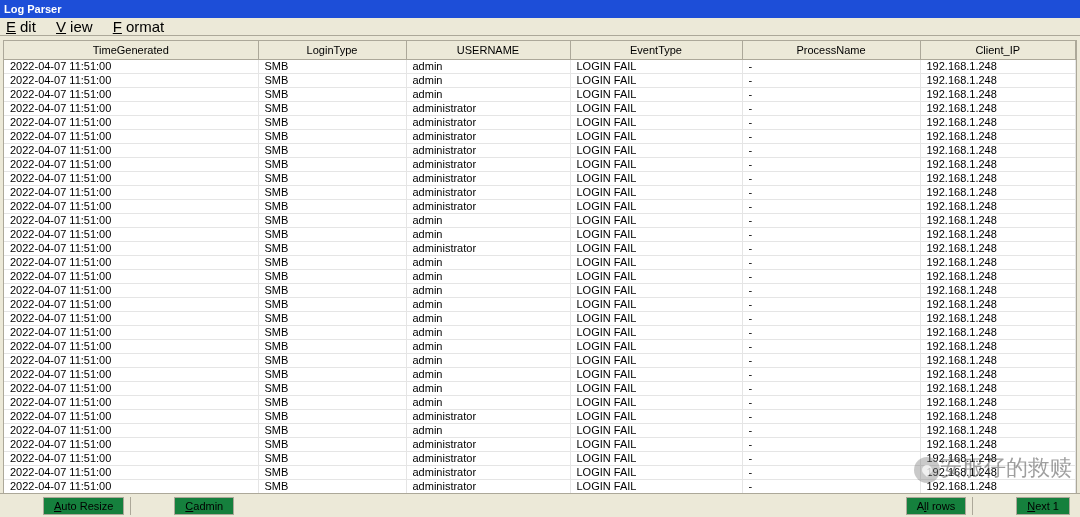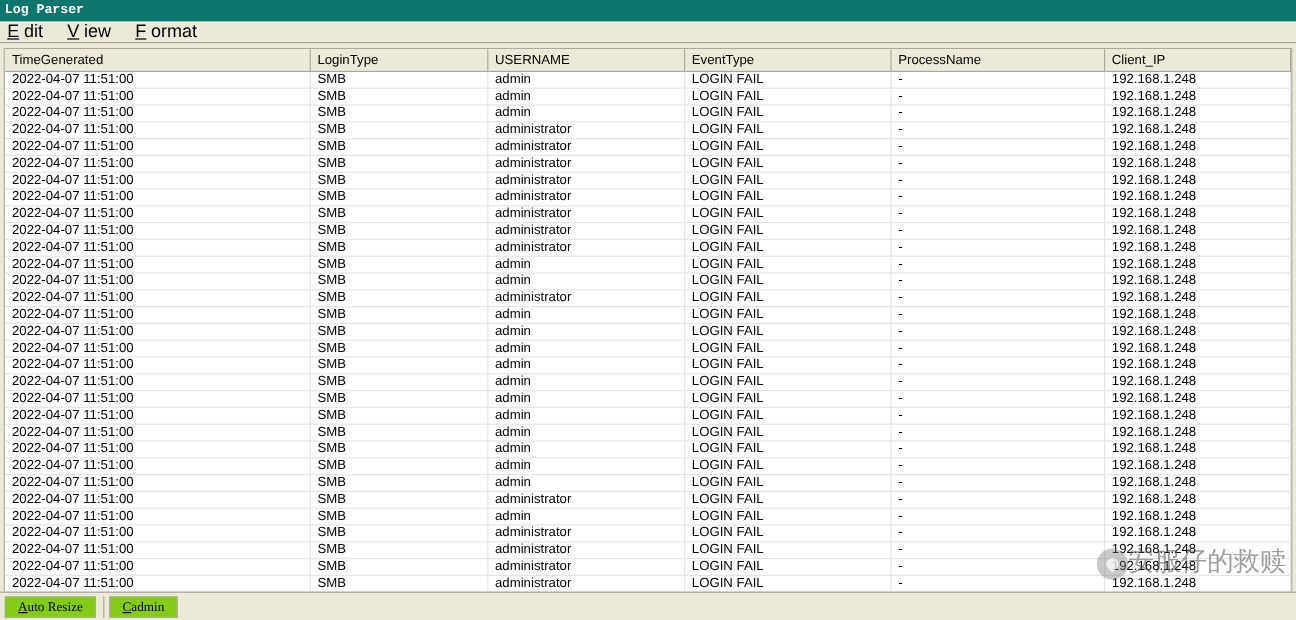--- a/index.html
+++ b/index.html
@@ -6,28 +6,28 @@
     body {
       font-family: "Tahoma", Arial, sans-serif;
       font-size: 11px;
       background: #ece9d8;
       width: 1080px;
       height: 517px;
       overflow: hidden;
       position: relative;
     }
     .titlebar {
-      background: #0f766e;
+      background: #1d4ed8;
       color: #fff;
       height: 18px;
       line-height: 18px;
       padding-left: 4px;
       font-weight: bold;
       font-size: 11px;
-      font-family: Liberation Mono, monospace;
+      font-family: Liberation Sans, sans-serif;
     }
     .menubar {
       background: #ece9d8;
       height: 18px;
       line-height: 18px;
       padding-left: 2px;
       font-size: 15px;
       border-bottom: 1px solid #aca899;
       font-family: "MS Sans Serif", Tahoma, sans-serif;
     }
@@ -47,21 +47,21 @@
     }
     .grid {
       border-collapse: collapse;
       table-layout: fixed;
       width: 100%;
       font-size: 11px;
     }
     .grid th {
       background: #ece9d8;
       font-weight: normal;
-      text-align: left;
+      text-align: center;
       padding: 2px 6px;
       border-right: 1px solid #aca899;
       border-bottom: 1px solid #aca899;
       height: 18px;
       color: #000;
     }
     .grid td {
       padding: 0 6px;
       height: 13px;
       line-height: 13px;
@@ -83,27 +83,28 @@
       left: 0;
       right: 0;
       height: 24px;
       background: #ece9d8;
       border-top: 1px solid #aca899;
       display: flex;
       align-items: center;
       padding: 0 4px;
     }
     .footer-btn {
-      background: #84cc16;
+      background: #15803d;
       border: 1px solid #aca899;
       padding: 2px 10px;
       margin-right: 6px;
       font-size: 11px;
-      font-family: Liberation Serif, serif;
+      font-family: Liberation Sans, sans-serif;
       cursor: pointer;
+      margin-left: 39px;
     }
     .footer-btn u { text-decoration: underline; }
     .footer-sep {
       border-left: 1px solid #aca899;
       height: 18px;
       margin: 0 4px 0 0;
     }
     .footer-right {
       margin-left: auto;
       display: flex;
@@ -425,13 +426,18 @@
 
 <div class="watermark">
   <span class="wm-icon"></span>
   <span>安服仔的救赎</span>
 </div>
 
 <div class="footer">
   <button class="footer-btn"><u>A</u><span>uto Resize</span></button>
   <span class="footer-sep"></span>
   <button class="footer-btn"><u>C</u><span>admin</span></button>
+  <div class="footer-right">
+    <button class="footer-btn"><span>A</span><u>l</u><span>l rows</span></button>
+    <span class="footer-sep"></span>
+    <button class="footer-btn"><u>N</u><span>ext 1</span></button>
+  </div>
 </div>
 
 </body></html>

